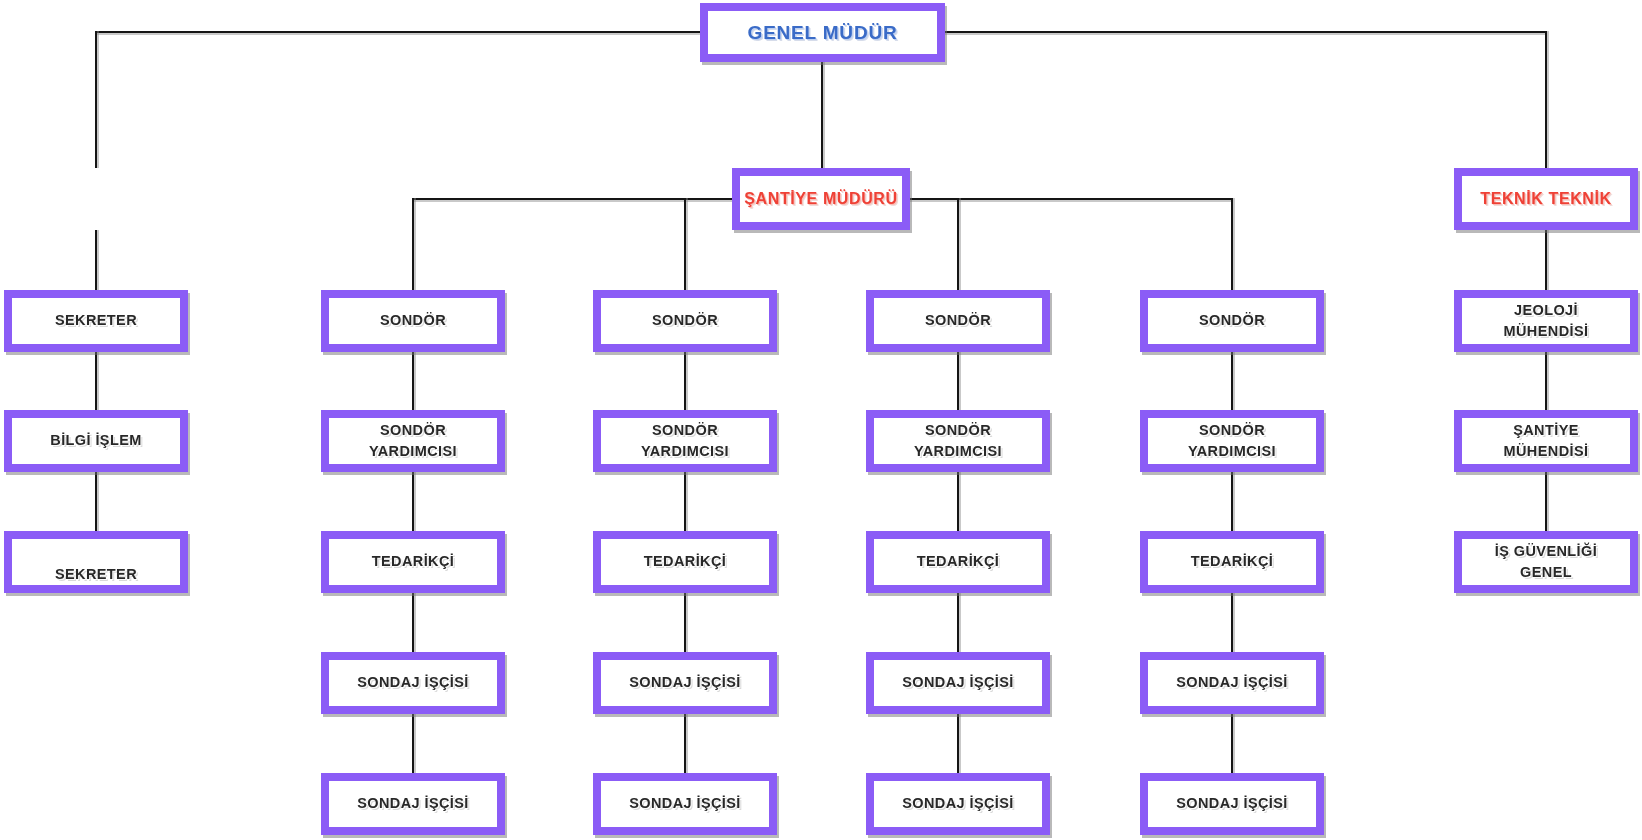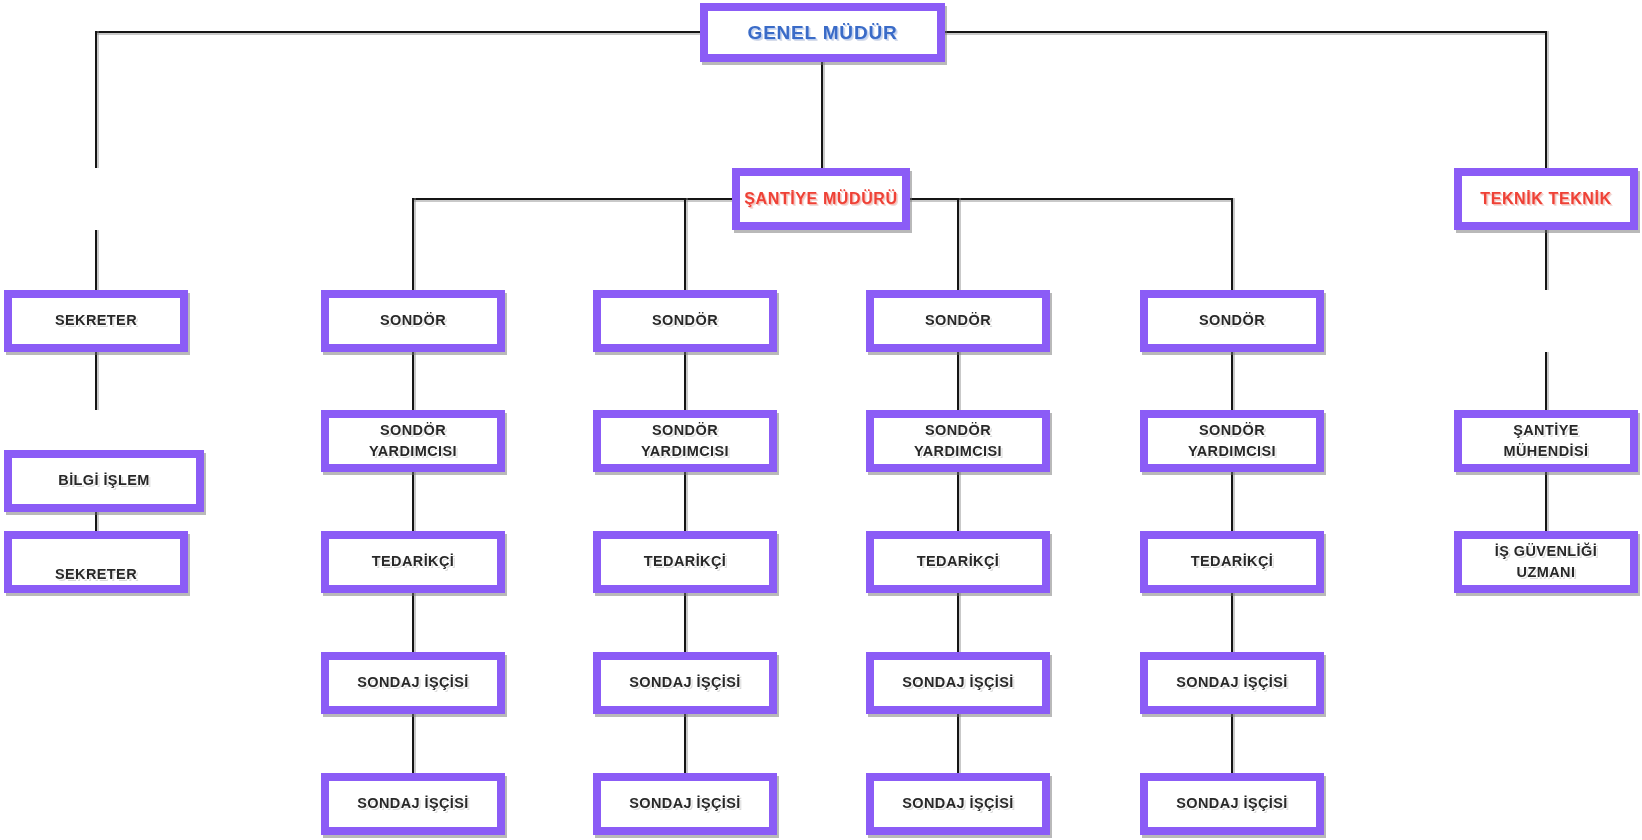--- a/index.html
+++ b/index.html
@@ -93,21 +93,21 @@
   <div class="node head" style="left:732px; top:168px; width:178px; height:62px;">
     <span class="lbl">ŞANTİYE MÜDÜRÜ</span>
   </div>
   <div class="node head" style="left:1454px; top:168px; width:184px; height:62px;">
     <span class="lbl">TEKNİK TEKNİK</span>
   </div>
 
   <div class="node" style="left:4px; top:290px; width:184px; height:62px;">
     <span class="lbl">SEKRETER</span>
   </div>
-  <div class="node" style="left:4px; top:410px; width:200px; height:62px;margin-top:40px;">
+  <div class="node" style="left:4px; top:410px; width:184px; height:62px;">
     <span class="lbl">BİLGİ İŞLEM</span>
   </div>
   <div class="node" style="left:4px; top:531px; width:184px; height:62px;align-items:flex-end;">
     <span class="lbl">SEKRETER</span>
   </div>
 
   <div class="node" style="left:321px; top:290px; width:184px; height:62px;">
     <span class="lbl">SONDÖR</span>
   </div>
   <div class="node" style="left:321px; top:410px; width:184px; height:62px;">
@@ -164,20 +164,23 @@
   <div class="node" style="left:1140px; top:531px; width:184px; height:62px;">
     <span class="lbl">TEDARİKÇİ</span>
   </div>
   <div class="node" style="left:1140px; top:652px; width:184px; height:62px;">
     <span class="lbl">SONDAJ İŞÇİSİ</span>
   </div>
   <div class="node" style="left:1140px; top:773px; width:184px; height:62px;">
     <span class="lbl">SONDAJ İŞÇİSİ</span>
   </div>
 
+  <div class="node" style="left:1454px; top:290px; width:184px; height:62px;">
+    <span class="lbl">JEOLOJİ MÜHENDİSİ</span>
+  </div>
   <div class="node" style="left:1454px; top:410px; width:184px; height:62px;">
     <span class="lbl">ŞANTİYE MÜHENDİSİ</span>
   </div>
   <div class="node" style="left:1454px; top:531px; width:184px; height:62px;">
-    <span class="lbl">İŞ GÜVENLİĞİ UZMANI</span>
+    <span class="lbl">İŞ GÜVENLİĞİ GENEL</span>
   </div>
 
 </div>
 
 </body></html>

